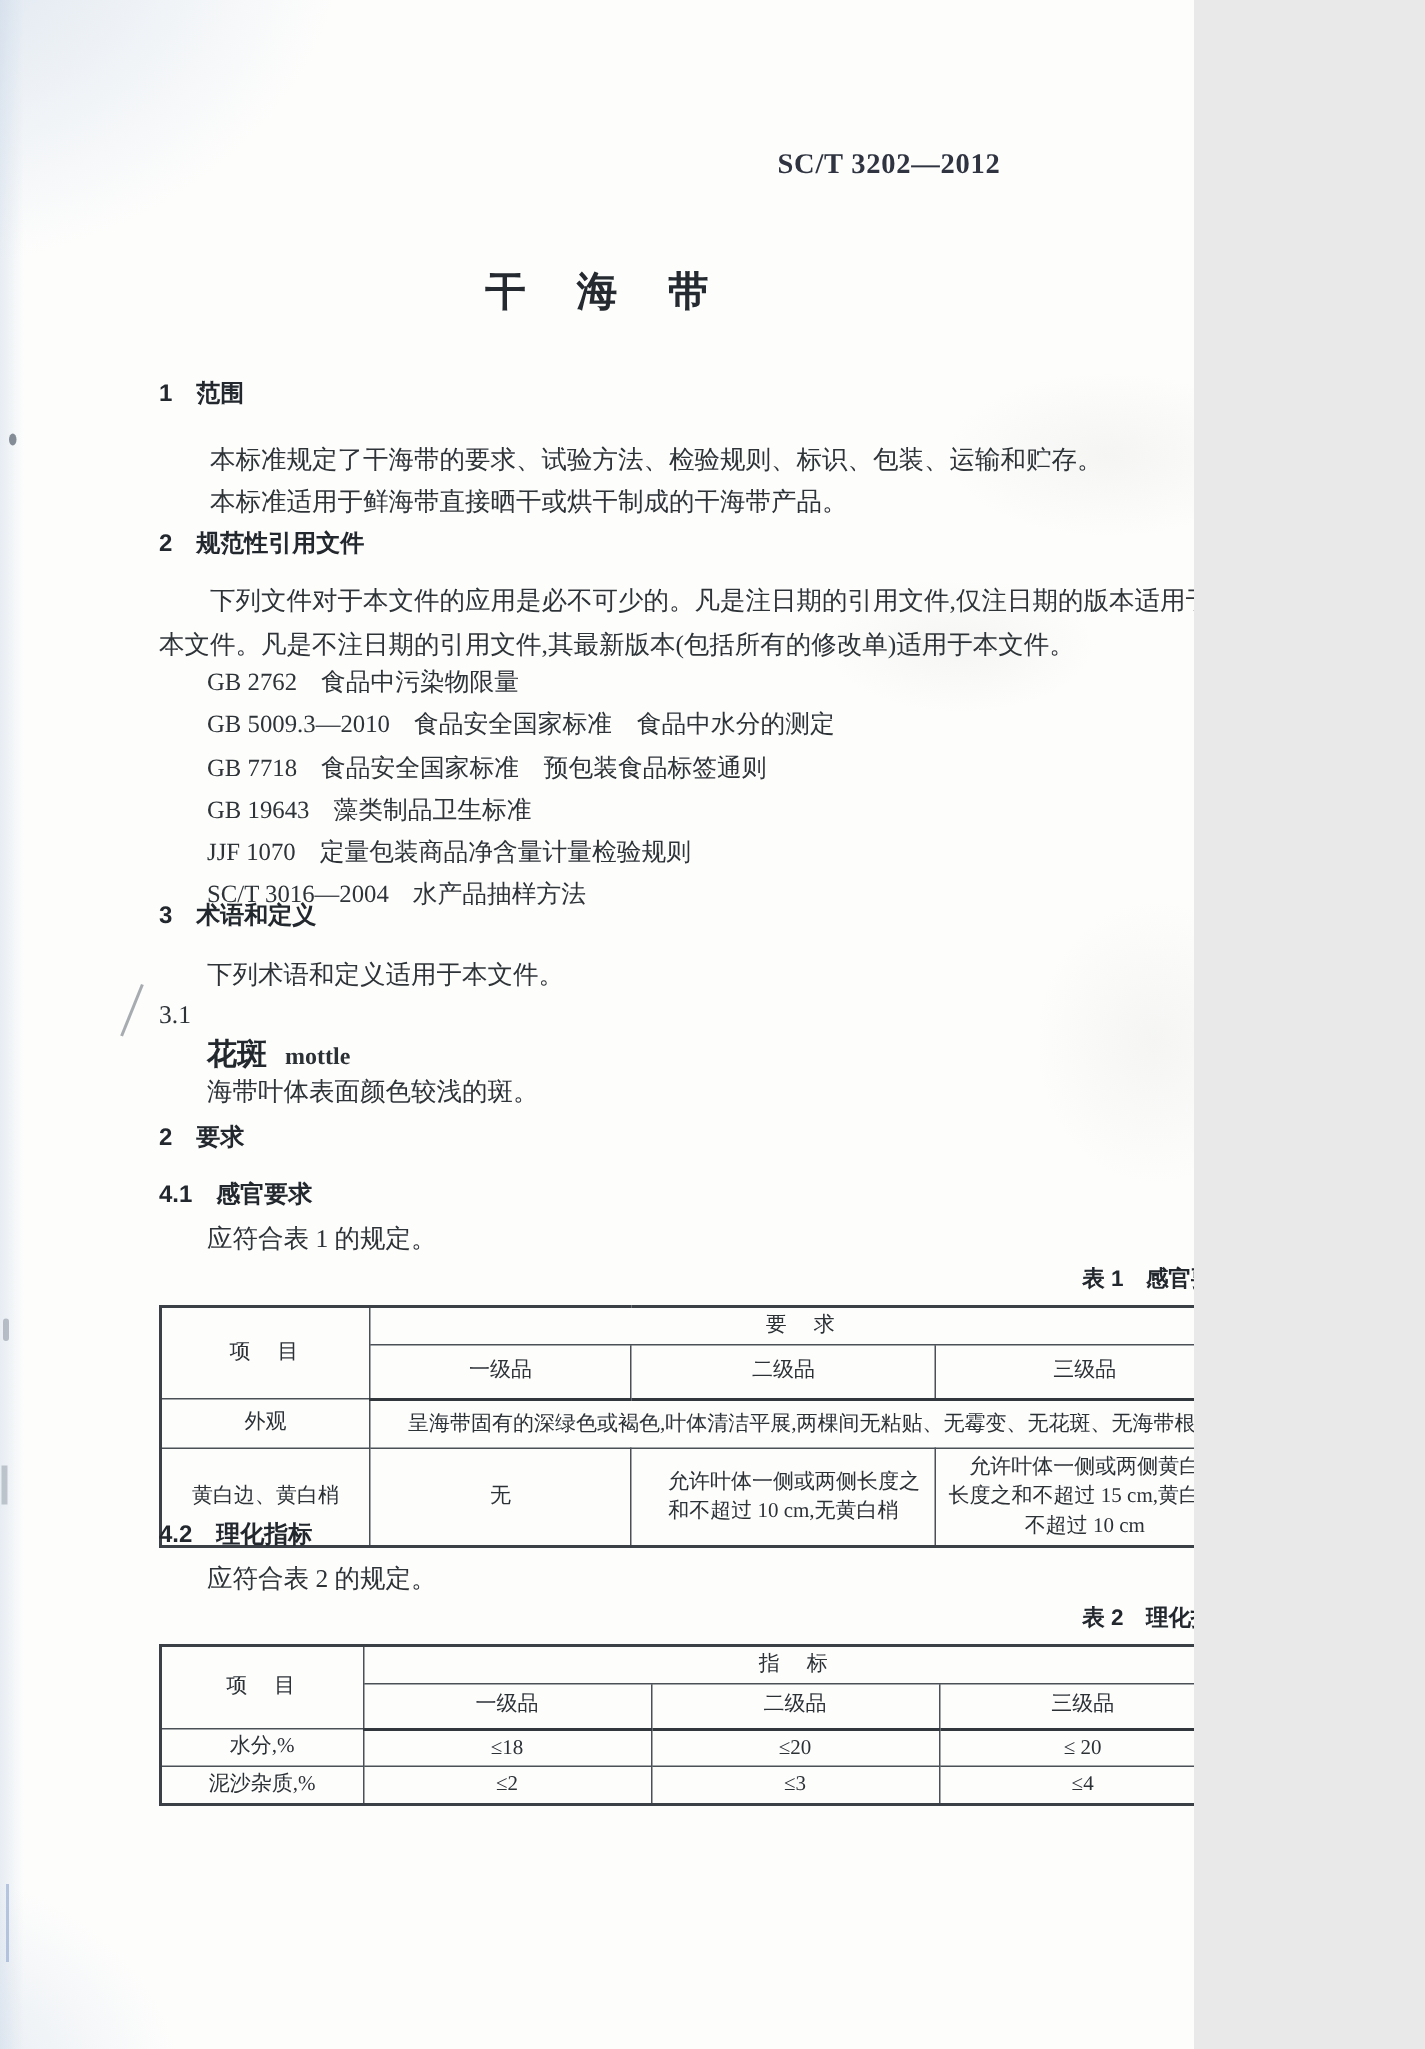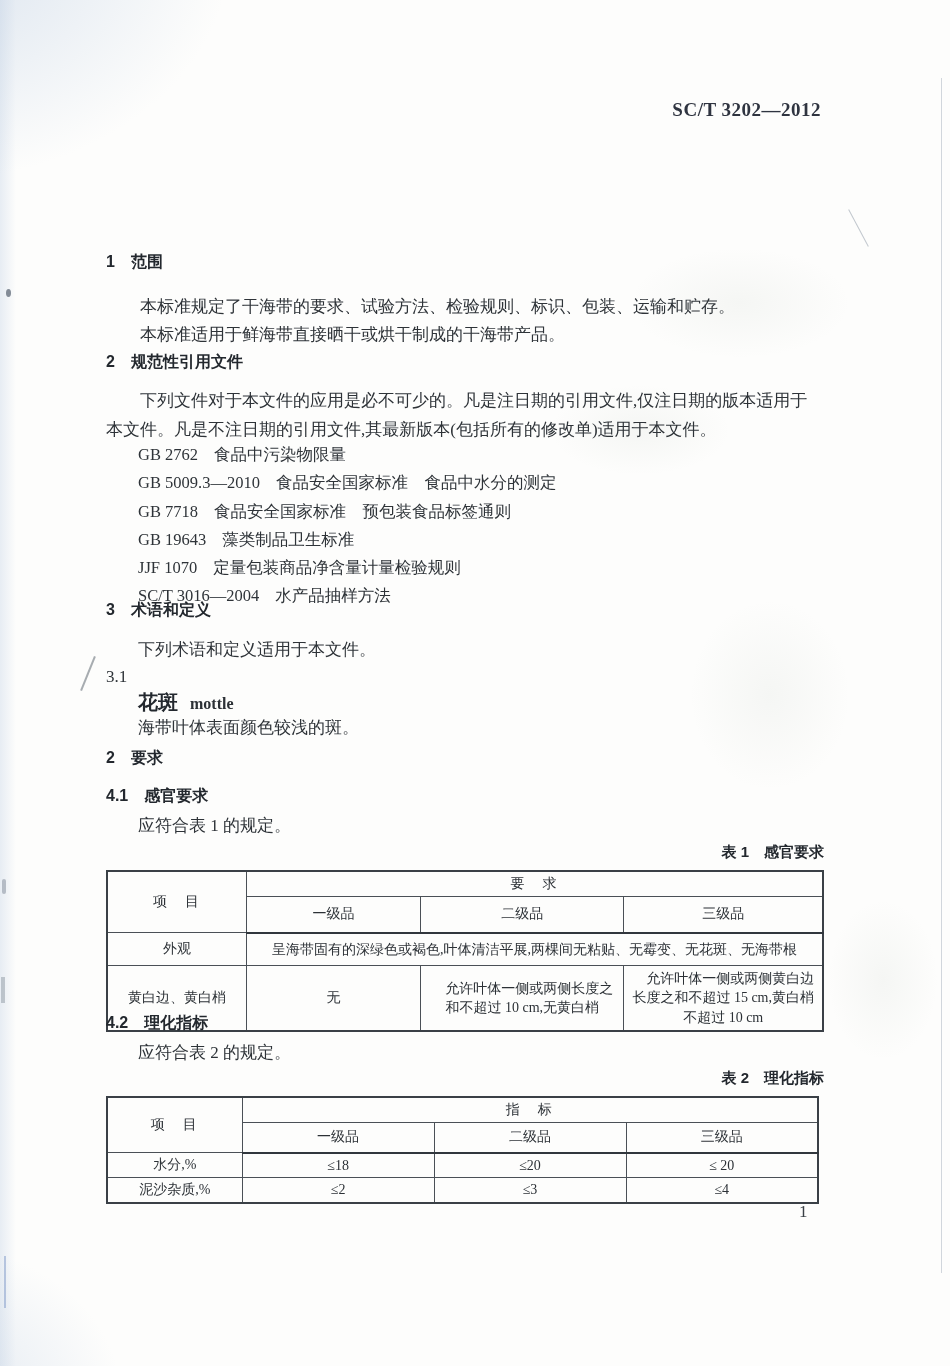--- a/index.html
+++ b/index.html
@@ -1,18 +1,18 @@
 <!DOCTYPE html>
 <html><head>
 <meta charset="utf-8">
 <style>
   html,body{margin:0;padding:0;}
   body{width:950px;height:1366px;background:#e9e9e9;}
   .page{
-    position:relative;width:950px;height:1366px;overflow:hidden;
+    position:relative;width:796px;height:1366px;overflow:hidden;
     background:
       radial-gradient(ellipse 430px 330px at -70px -50px, rgba(188,205,226,.55), rgba(188,205,226,0) 70%),
       radial-gradient(ellipse 260px 220px at -60px 1400px, rgba(190,206,226,.45), rgba(190,206,226,0) 70%),
       linear-gradient(to right, rgba(198,212,230,.40), rgba(198,212,230,0) 16px),
       #fdfdfc;
     font-family:"Liberation Serif","DejaVu Serif",serif;
     color:#2c3136;
   }
   .abs{position:absolute;}
   
@@ -67,20 +67,21 @@
   <div class="artifact ghost ghost-4"></div>
   <div class="artifact slash-mark"></div>
   <div class="artifact speck-1"></div>
   <div class="artifact speck-2"></div>
   <div class="artifact speck-3"></div>
   <div class="artifact edge-line-right"></div>
   <div class="artifact corner-line"></div>
   <div class="artifact edge-line-bl"></div>
 
   <div class="abs std-code">SC/T 3202—2012</div>
+  <div class="abs doc-title">干海带</div>
 
   <div class="abs content-block heading" style="top:252px;">1　范围</div>
   <div class="abs content-block body-text indent" style="top:293px;">本标准规定了干海带的要求、试验方法、检验规则、标识、包装、运输和贮存。</div>
   <div class="abs content-block body-text indent" style="top:321px;">本标准适用于鲜海带直接晒干或烘干制成的干海带产品。</div>
 
   <div class="abs content-block heading" style="top:352px;">2　规范性引用文件</div>
   <div class="abs content-block body-text indent" style="top:387px;line-height:28.5px;">下列文件对于本文件的应用是必不可少的。凡是注日期的引用文件,仅注日期的版本适用于本文件。凡是不注日期的引用文件,其最新版本(包括所有的修改单)适用于本文件。</div>
   <div class="abs content-block pad-l" style="top:444px;">
     <div class="ref-row">
       <span class="ref-code">GB 2762</span><span>食品中污染物限量</span>

